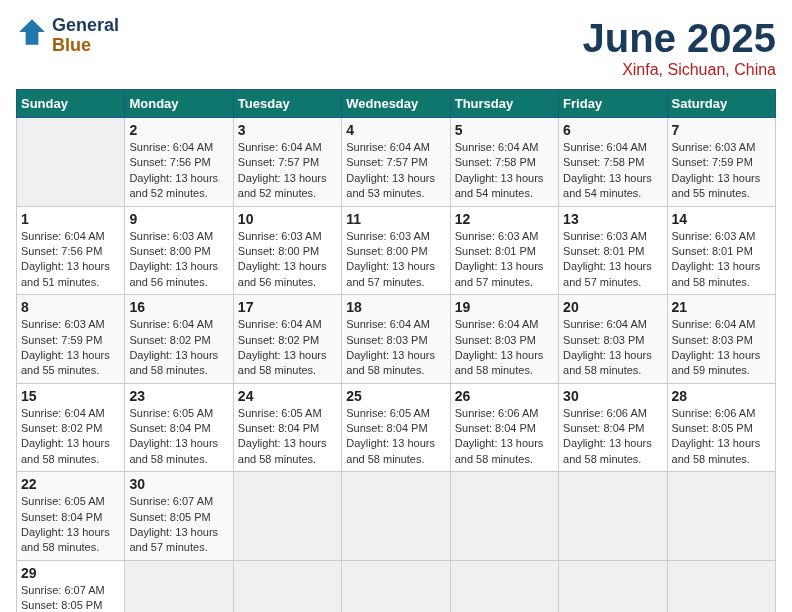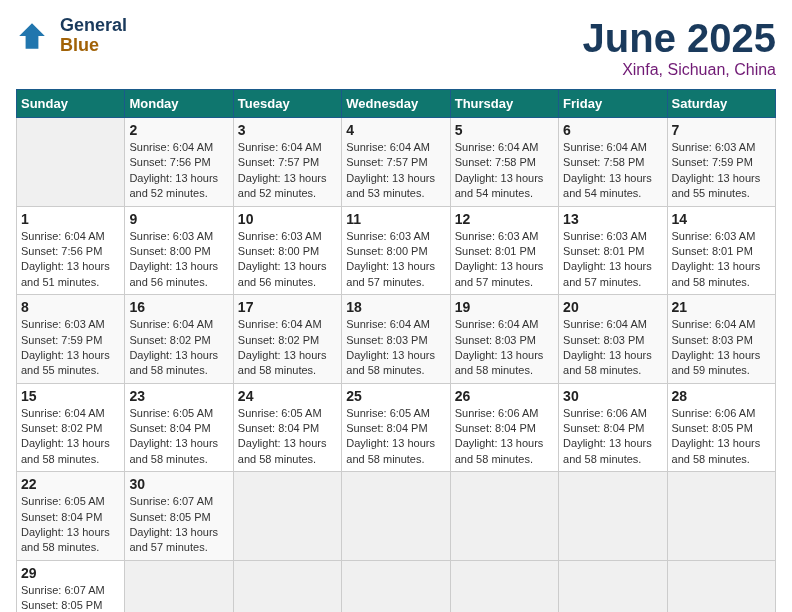--- a/index.html
+++ b/index.html
@@ -11,22 +11,22 @@
       padding: 16px;
     }
     .header {
       display: flex;
       justify-content: space-between;
       align-items: flex-start;
       margin-bottom: 10px;
     }
     .logo {
       display: flex;
-      align-items: center;
-      gap: 12px;
+      align-items: flex-start;
+      gap: 4px;
     }
     .logo-text {
       font-size: 18px;
       font-weight: bold;
       color: #1a3a5c;
       line-height: 1.1;
     }
     .logo-blue {
       color: #a16207;
     }
@@ -37,21 +37,21 @@
     .title-block {
       text-align: right;
     }
     .title-block h1 {
       font-size: 40px;
       font-weight: bold;
       color: #1a3a5c;
     }
     .title-block h2 {
       font-size: 16px;
-      color: #701a75;
+      color: #b91c1c;
       font-weight: normal;
     }
     table {
       width: 100%;
       border-collapse: collapse;
       font-size: 11px;
     }
     thead tr th {
       background: #0f766e;
       color: #fff;

